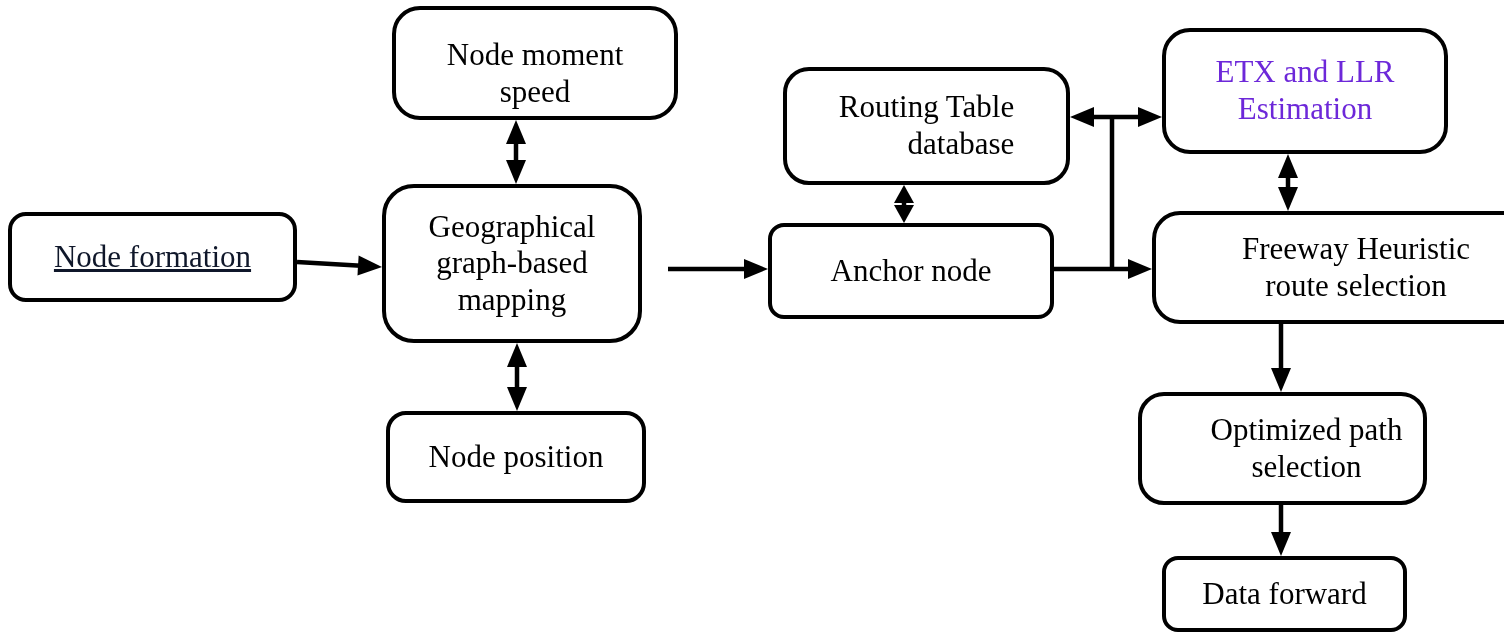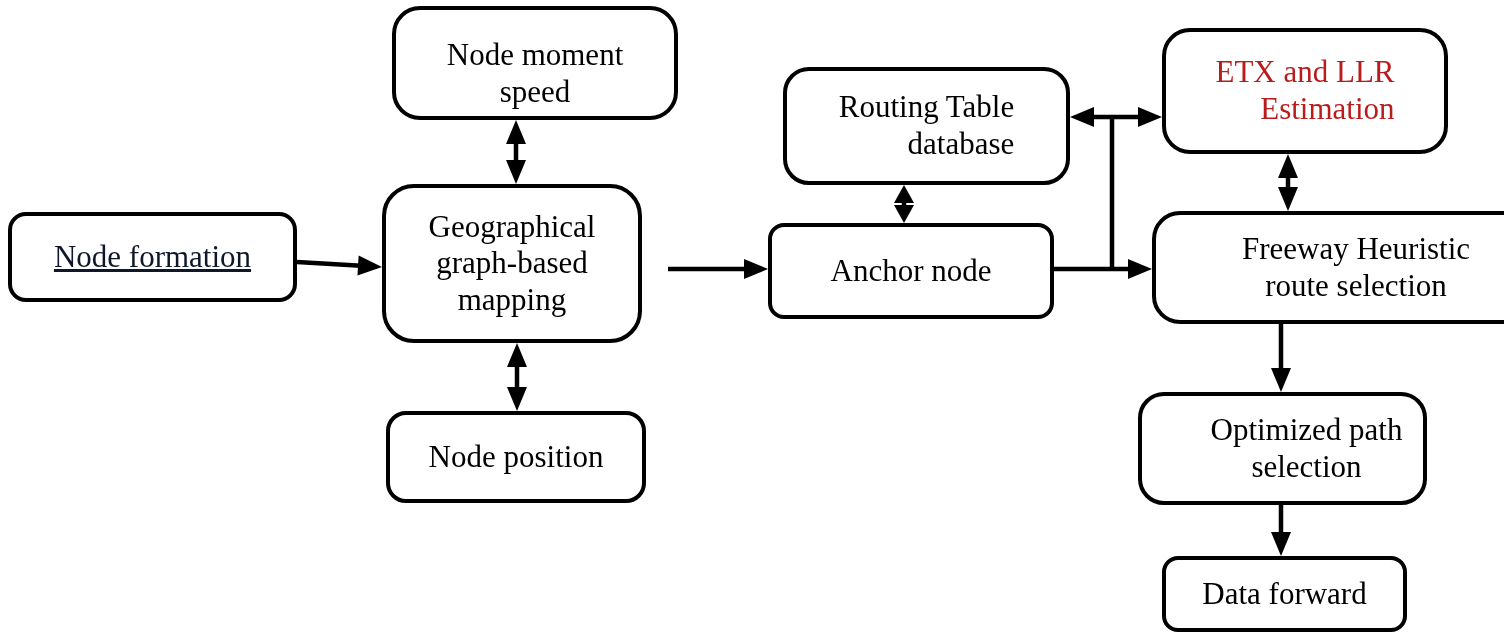--- a/index.html
+++ b/index.html
@@ -108,21 +108,21 @@
       <span class="label" style="color: rgb(0, 0, 0);">Node position</span>
     </div>
     <div class="node" style="left: 783px; top: 67px; width: 287px; height: 118px; border-radius: 26px; border-color: rgb(0, 0, 0);">
       <span class="label" style="color: rgb(0, 0, 0); text-align: right;">Routing Table
 database</span>
     </div>
     <div class="node" style="left: 768px; top: 223px; width: 286px; height: 96px; border-radius: 16px; border-color: rgb(0, 0, 0);">
       <span class="label" style="color: rgb(0, 0, 0);">Anchor node</span>
     </div>
     <div class="node" style="left: 1162px; top: 28px; width: 286px; height: 126px; border-radius: 28px; border-color: rgb(0, 0, 0);">
-      <span class="label" style="color: #b91c1c; text-align: right;">ETX and LLR
+      <span class="label" style="color: #6d28d9;">ETX and LLR
 Estimation</span>
     </div>
     <div class="node" style="left: 1152px; top: 211px; width: 408px; height: 113px; border-radius: 28px; border-color: rgb(0, 0, 0);">
       <span class="label" style="color: rgb(0, 0, 0);">Freeway Heuristic
 route selection</span>
     </div>
     <div class="node" style="left: 1138px; top: 392px; width: 289px; height: 113px; border-radius: 26px; border-color: rgb(0, 0, 0); padding-left: 48px;">
       <span class="label" style="color: rgb(0, 0, 0);">Optimized path
 selection</span>
     </div>

